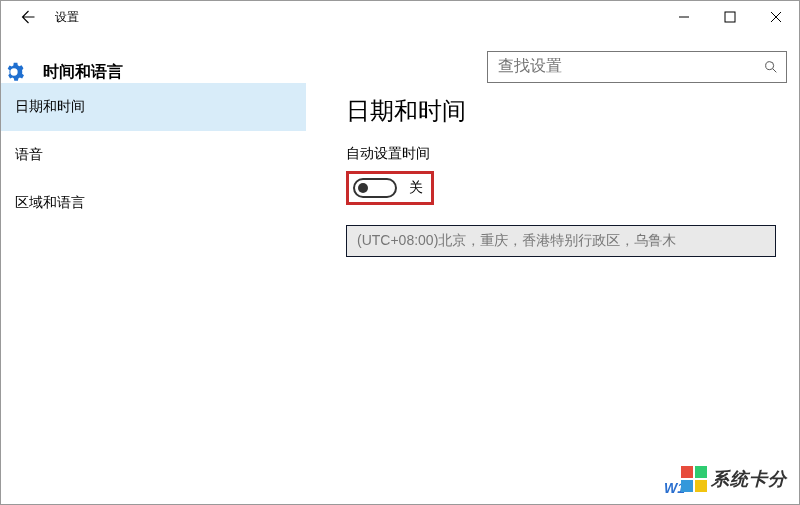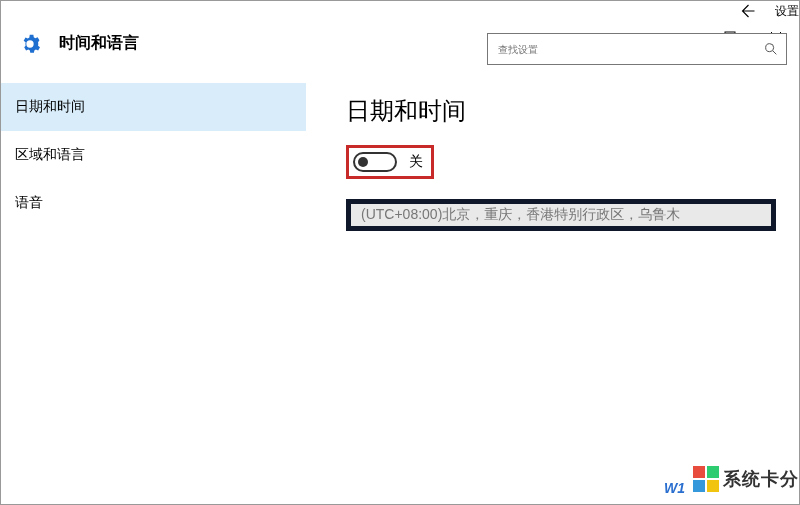--- a/index.html
+++ b/index.html
@@ -1,34 +1,34 @@
 <!DOCTYPE html>
 <html><head>
 <meta charset="utf-8">
 <style>
   * { box-sizing: border-box; margin: 0; padding: 0; }
   html, body { width: 800px; height: 505px; overflow: hidden; font-family: "Microsoft YaHei", "Segoe UI", sans-serif; background: #fff; color: #000; }
   .window { width: 800px; height: 505px; border: 1px solid #999; position: relative; background: #fff; }
 
   
-  .titlebar { height: 32px; display: flex; align-items: flex-end; justify-content: space-between; padding-left: 16px; flex-direction: column; }
+  .titlebar { height: 32px; display: flex; align-items: center; justify-content: space-between; padding-left: 16px; }
   .titlebar-left { display: flex; align-items: center; gap: 18px; }
   .back-btn { width: 20px; height: 20px; display: flex; align-items: center; justify-content: center; cursor: pointer; }
   .title-text { font-size: 12px; }
   .win-controls { display: flex; height: 32px; }
   .win-btn { width: 46px; height: 32px; display: flex; align-items: center; justify-content: center; cursor: pointer; }
   .win-btn svg { display: block; }
 
   
-  .header-row { height: 50px; display: flex; align-items: flex-start; padding-left: 18px; }
+  .header-row { height: 50px; display: flex; align-items: flex-end; padding-left: 2px; }
   .gear { width: 22px; height: 22px; margin-right: 18px; color: #1f6fd0; display:flex; align-items:center; justify-content:center; }
   .header-title { font-size: 16px; font-weight: 600; }
   .spacer { flex: 1; }
   .search-box { width: 300px; height: 32px; border: 1px solid #777; display: flex; align-items: center; margin-right: 12px; background:#fff; }
-  .search-input { flex: 1; border: none; outline: none; padding: 0 10px; font-size: 10px; font-family: Liberation Serif, serif; color:#0369a1; background: transparent; }
+  .search-input { flex: 1; border: none; outline: none; padding: 0 10px; font-size: 16px; font-family: Liberation Mono, monospace; color:#0369a1; background: transparent; }
   .search-icon { width: 30px; display:flex; align-items:center; justify-content:center; color:#555; }
 
   
   .body { display: flex; position: absolute; top: 82px; left: 0; right: 0; bottom: 0; justify-content: center; }
   .sidebar { width: 305px; }
   .side-item { height: 48px; display: flex; align-items: center; padding-left: 14px; font-size: 14px; cursor: pointer; }
   .side-item.active { background: #d8ecf9; }
 
   .content { flex: 1; padding-top: 12px; padding-left: 40px; }
   .page-h1 { font-size: 24px; font-weight: 400; margin-bottom: 18px; }
@@ -41,24 +41,24 @@
   .toggle.off { border: 2px solid #333; background:#fff; }
   .toggle.off .knob { width: 10px; height: 10px; border-radius: 50%; background:#333; position:absolute; left:3px; top:3px; }
   .toggle.on { background:#0073d1; border:2px solid #0073d1; }
   .toggle.on .knob { width: 10px; height: 10px; border-radius:50%; background:#fff; position:absolute; right:3px; top:3px; }
   .toggle-state { font-size: 14px; }
 
   .hi-box { display: inline-block; border: 3px solid #c82a2a; padding: 4px 8px 4px 4px; }
 
   .change-btn { width: 90px; height: 30px; background:#ccc; border:none; font-size:14px; font-family:inherit; cursor:pointer; }
 
-  .tz-select { margin-top:6px; width: 430px; height: 32px; border:5px solid #0f172a; background:#e9e9e9; color:#777; font-size:14px; display:flex; align-items:center; padding:0 10px; }
+  .tz-select { margin-top:6px; width: 430px; height: 32px; border:1px solid #0f172a; background:#e9e9e9; color:#777; font-size:14px; display:flex; align-items:center; padding:0 10px; }
 
   
-  .wm-logo { position:absolute; right:0; bottom:12px; display:flex; align-items:center; }
+  .wm-logo { position:absolute; right:12px; bottom:12px; display:flex; align-items:center;font-style:italic; }
   .ms-flag { display:grid; grid-template-columns: 12px 12px; grid-template-rows: 12px 12px; gap:2px; margin-right:4px; }
   .ms-flag div:nth-child(1){background:#e74c3c;}
   .ms-flag div:nth-child(2){background:#2ecc71;}
   .ms-flag div:nth-child(3){background:#3498db;}
   .ms-flag div:nth-child(4){background:#f1c40f;}
   .wm-text { font-size:18px; font-weight:700; color:#333; letter-spacing:1px; }
   .wm-sub { position:absolute; right:114px; bottom:8px; font-size:14px; font-style:italic; font-weight:700; color:#2a6fcf; }
 </style>
 </head>
 <body>
@@ -112,31 +112,32 @@
       </div>
     </div>
   </div>
 
   <div class="body">
     <div class="sidebar">
       <div class="side-item active">
         <span>日期和时间</span>
       </div>
       <div class="side-item">
-        <span>区域和语言</span>
+        <span>语音</span>
       </div>
       <div class="side-item">
-        <span>语音</span>
+        <span>区域和语言</span>
       </div>
     </div>
 
     <div class="content">
       <h1 class="page-h1">日期和时间</h1>
 
       <div class="setting-block">
+        <div class="setting-label">自动设置时间</div>
         <div class="hi-box">
           <div class="toggle-row">
             <div class="toggle off">
                 <div class="knob"></div>
               </div>
             <span class="toggle-state">关</span>
           </div>
         </div>
       </div>
 

